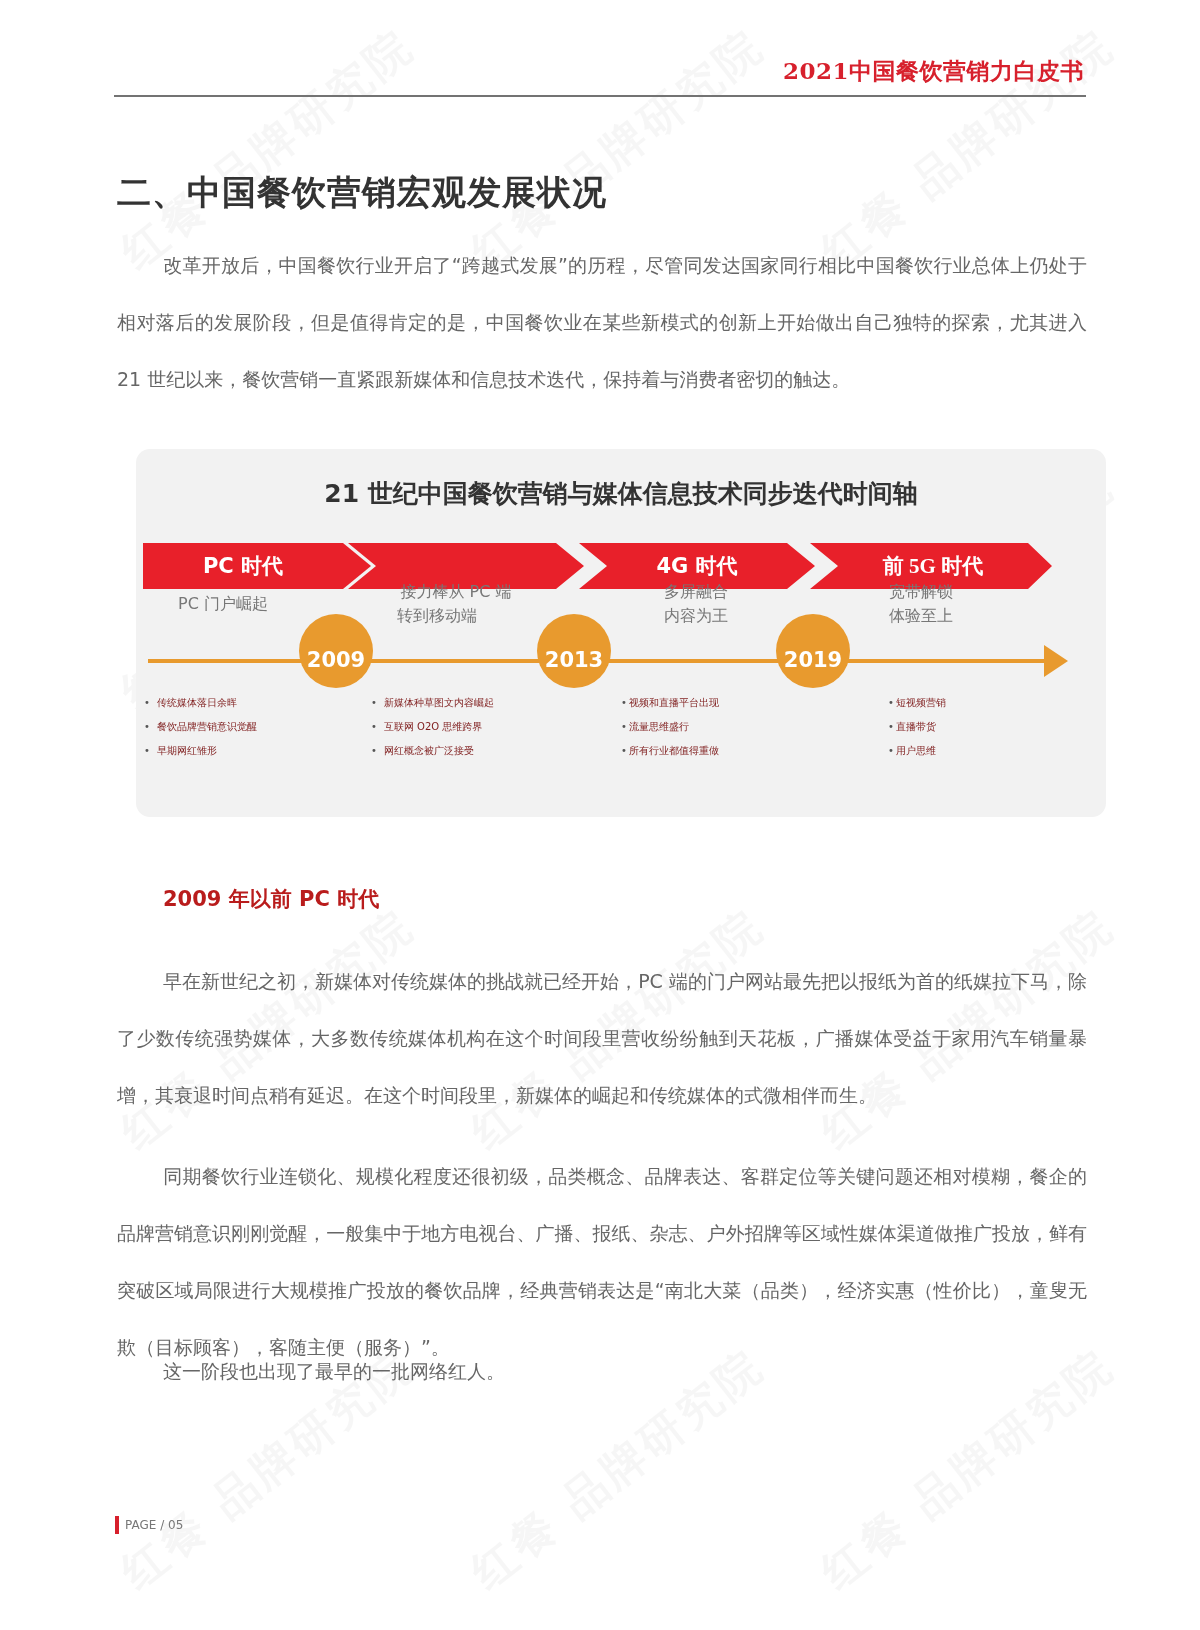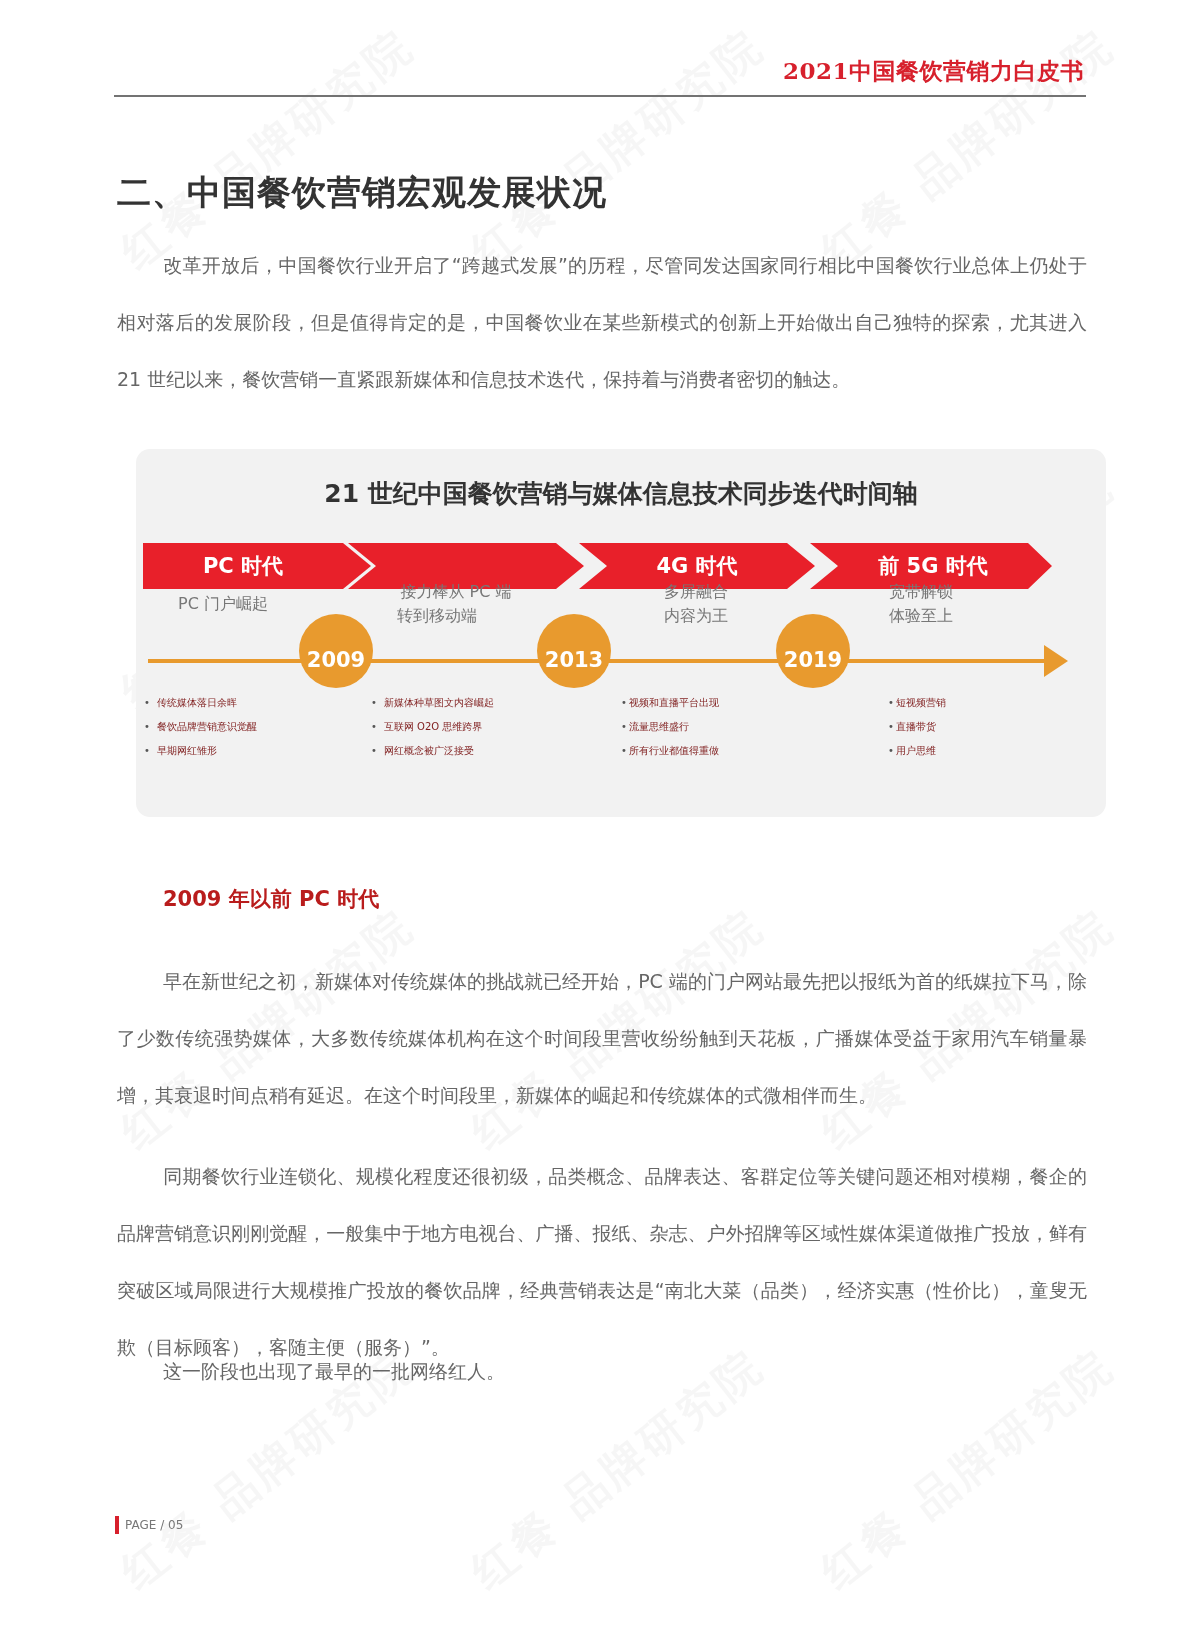--- a/index.html
+++ b/index.html
@@ -79,21 +79,21 @@
     <svg width="240" height="46">
         <polygon points="0,0 208,0 236,23 208,46 0,46 28,23" fill="#e8202a"></polygon>
       </svg>
   </div>
   <div class="era" style="left:443px; width:240px;">
     <svg width="240" height="46">
         <polygon points="0,0 208,0 236,23 208,46 0,46 28,23" fill="#e8202a"></polygon>
       </svg>
     <div class="era-label" style="left:18px; width:200px;">4G 时代</div>
   </div>
-  <div class="era" style="left:674px; width:246px;">
+  <div class="era" style="left:674px; width:246px;font-family:Liberation Serif, serif;">
     <svg width="246" height="46">
         <polygon points="0,0 218,0 242,23 218,46 0,46 28,23" fill="#e8202a"></polygon>
       </svg>
     <div class="era-label" style="left:18px; width:210px;">前 5G 时代</div>
   </div>
 
   <div class="above" style="left:22px; top:143px; width:140px; text-align:left; padding-left:20px;">
     <div>PC 门户崛起</div>
   </div>
   <div class="above" style="left:240px; top:131px; width:160px;">

